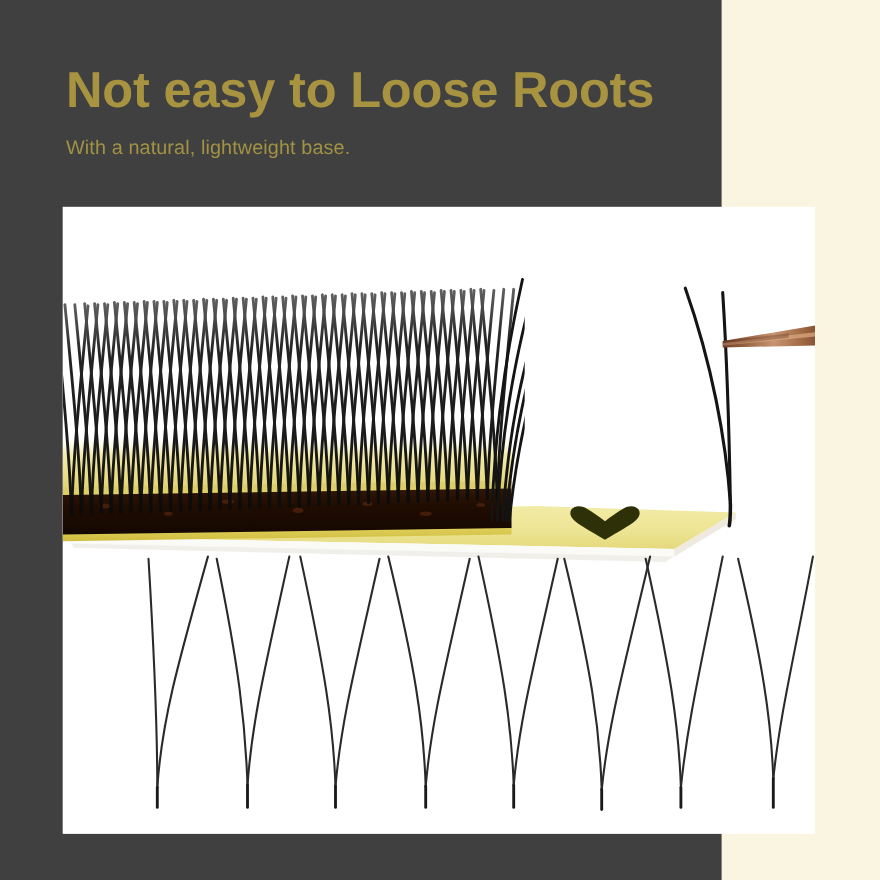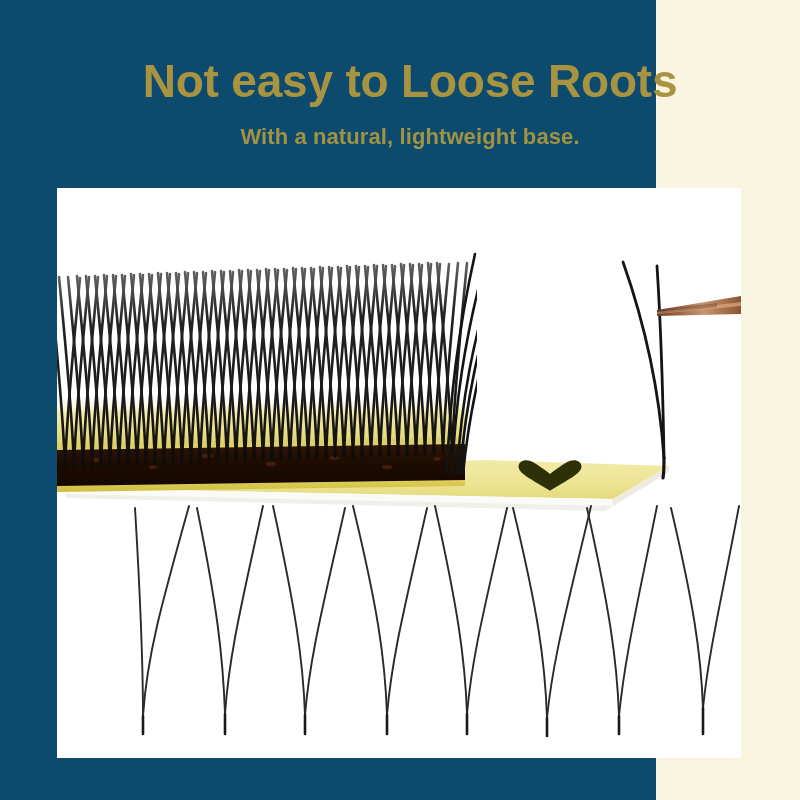--- a/index.html
+++ b/index.html
@@ -10,44 +10,43 @@
   body {
     width: 800px;
     height: 800px;
     overflow: hidden;
     font-family: "Liberation Sans", sans-serif;
   }
   #page {
     position: relative;
     width: 656px;
     height: 800px;
-    background: #0c4a6e;
+    background: #404040;
     box-sizing: border-box;
-    text-align: center;
   }
   #headline-block {
     position: absolute;
     left: 60px;
     top: 58px;
     width: 700px;
   }
   #title {
     font-family: "Liberation Sans", sans-serif;
     font-size: 46px;
     font-weight: 700;
     color: #A89440;
     letter-spacing: -0.2px;
     line-height: 1.0;
     margin: 0;
     white-space: nowrap;
   }
   #subtitle {
     font-family: "Liberation Sans", sans-serif;
-    font-size: 22px;
-    font-weight: 700;
+    font-size: 18px;
+    font-weight: 400;
     color: #A19244;
     letter-spacing: 0.1px;
     margin: 0;
     padding-top: 20px;
     white-space: nowrap;
   }
   #photo-panel {
     position: absolute;
     left: 57px;
     top: 188px;

